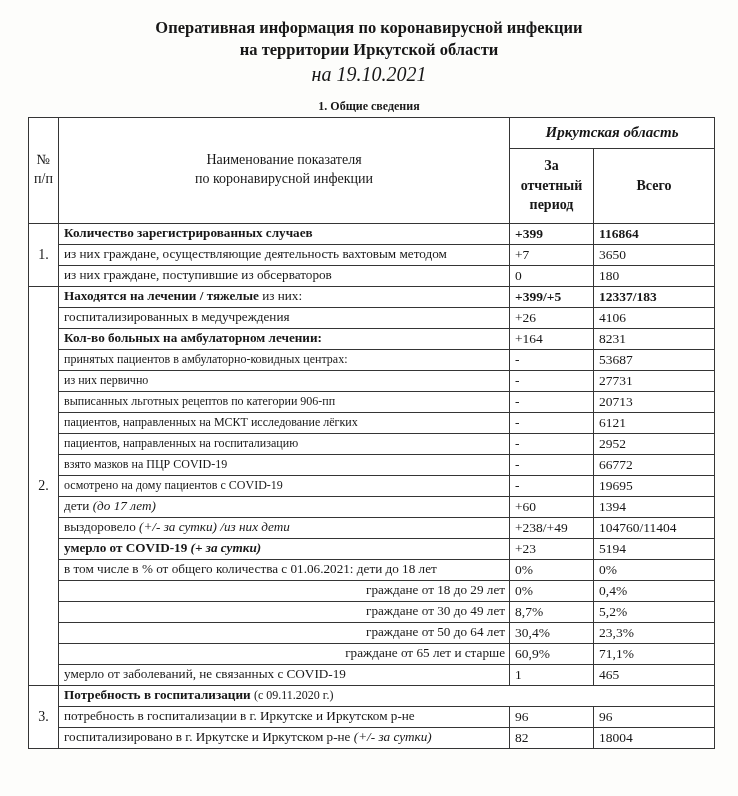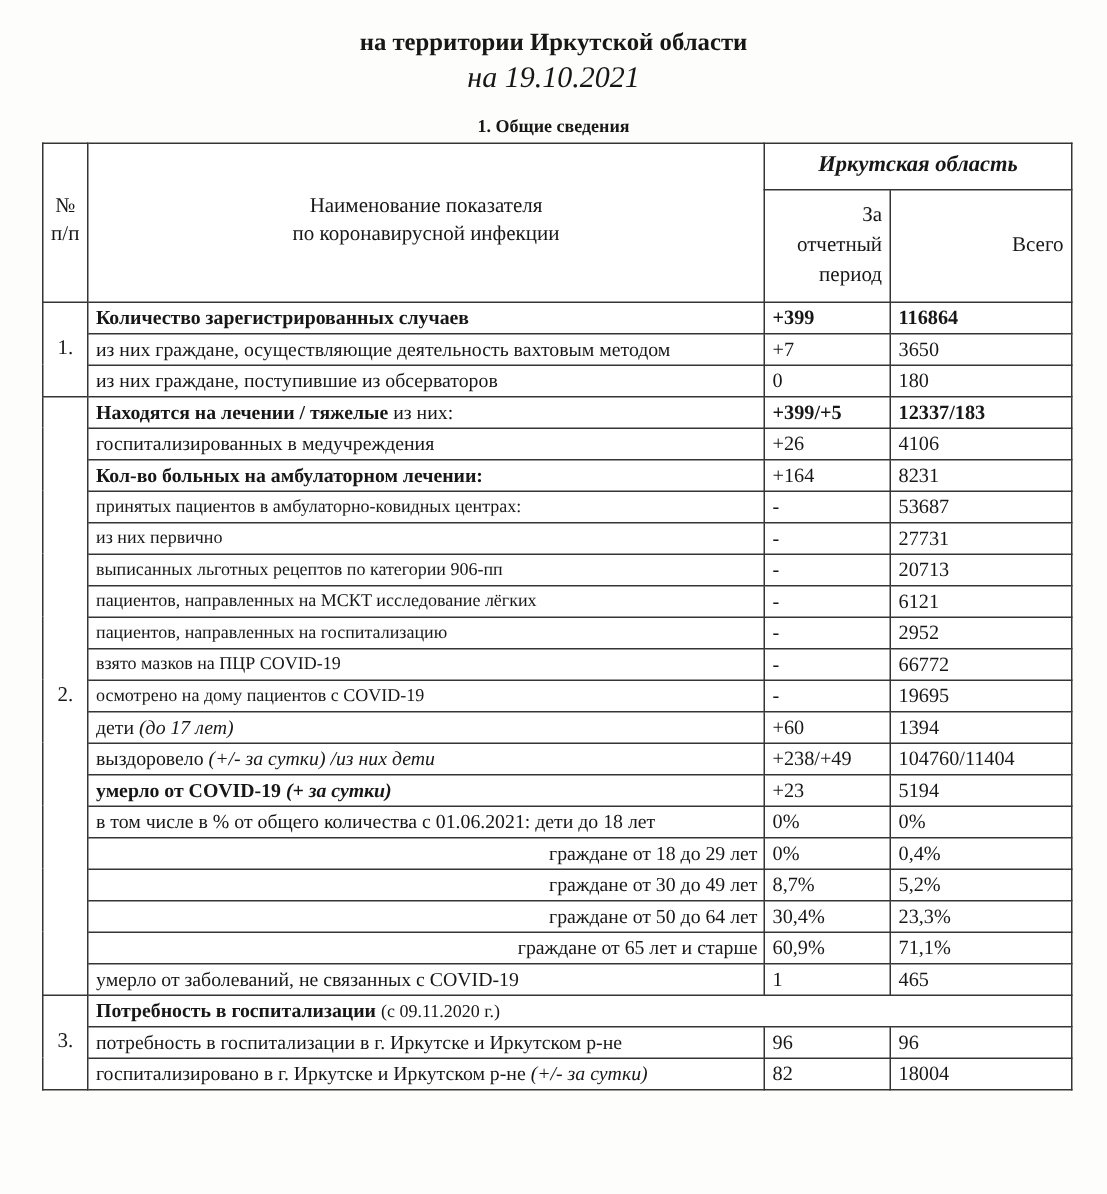--- a/index.html
+++ b/index.html
@@ -51,23 +51,23 @@
     line-height: 1.35;
   }
   th.h-region {
     font-weight: bold;
     font-size: 15px;
     text-align: center;
     height: 31px;
     font-style: italic;
   }
   th.h-period, th.h-total {
-    font-weight: normal;
+    font-weight: bold;
     font-size: 14px;
-    text-align: right;
+    text-align: center;
     white-space: pre-line;
     height: 75px;
     line-height: 1.4;
   }
   tr.data-row { height: 21px; }
   td.numcell {
     text-align: center;
     font-size: 14px;
     vertical-align: middle;
   }
@@ -85,20 +85,21 @@
   }
   td.val.vbold { font-weight: bold; }
   .seg-b { font-weight: bold; }
   .seg-i { font-style: italic; }
   .seg-sm { font-size: 12px; }
 </style>
 </head>
 <body>
 
 <div class="doc-title">
+  <div>Оперативная информация по коронавирусной инфекции</div>
   <div>на территории Иркутской области</div>
 </div>
 <div class="doc-date">на 19.10.2021</div>
 
 <div class="section-title">1. Общие сведения</div>
 
 <table class="report">
   <colgroup>
     <col style="width:30px">
     <col style="width:451px">

